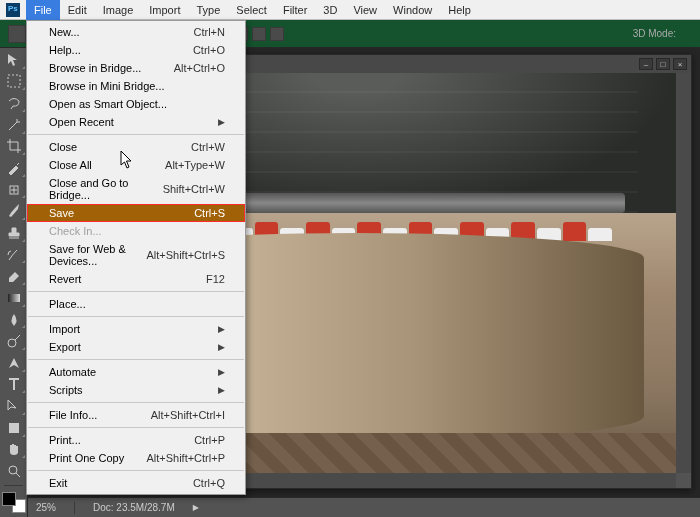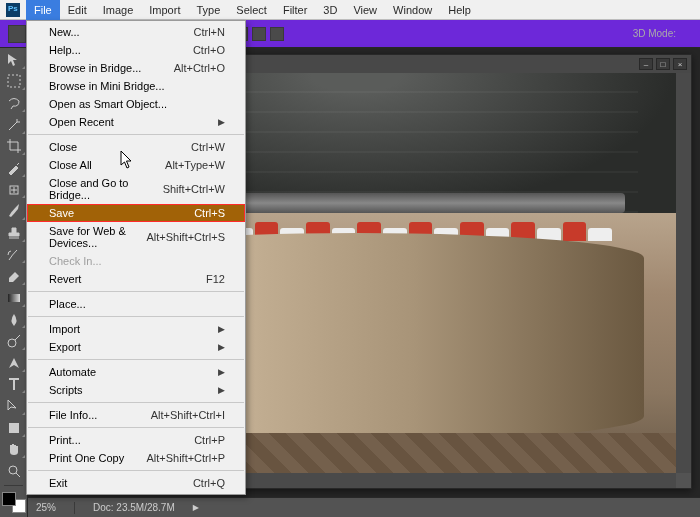--- a/index.html
+++ b/index.html
@@ -3,21 +3,21 @@
 <meta charset="utf-8">
 <style>
   * { box-sizing: border-box; margin: 0; padding: 0; font-family: "Tahoma", "Segoe UI", sans-serif; }
   body { width: 700px; height: 517px; background: #535353; overflow: hidden; position: relative; font-size: 11px; color: #2a2a2a; }
   .menubar { background: #f0f0f0; border-bottom: 1px solid #bdbdbd; height: 20px; display: flex; align-items: center; padding-left: 6px; }
   .menubar .app-icon { width: 14px; height: 14px; background: #0a3c66; display: inline-block; margin-right: 6px; position: relative; }
   .menubar .app-icon::after { content: "Ps"; color: #5fc1ff; font-size: 8px; font-weight: bold; position: absolute; left: 2px; top: 1px; }
   .menubar .menu-item { padding: 21px 8px; cursor: default; }
   .menubar .menu-item.open { background: #3a7de0; color: #fff; }
   
-  .optionsbar { background: #6d28d9; border-bottom: 1px solid #282828; height: 28px; display: flex; align-items: center; padding-left: 8px; gap: 12px; color: #c8c8c8; }
+  .optionsbar { background: #14532d; border-bottom: 1px solid #282828; height: 28px; display: flex; align-items: center; padding-left: 8px; gap: 12px; color: #c8c8c8; }
   .optionsbar .opt-icon { width: 18px; height: 18px; border: 1px solid #3a3a3a; background: #4a4a4a; }
   .optionsbar .opt-group { display:flex; gap:4px; }
   .optionsbar .opt-small { width:14px; height:14px; border:1px solid #3a3a3a; background:#4a4a4a; }
   .optionsbar .sep { width:1px; height:18px; background:#3a3a3a; }
   .optionsbar .label3d { font-size:10px; color:#aaa; margin-left:auto; margin-right:24px;}
   
   .workarea { position: absolute; top: 48px; left: 0; right: 0; bottom: 0; display: flex; }
   
   .toolbar { width: 28px; background: #535353; border-right: 1px solid #282828; display: flex; flex-direction: column; padding-top: 2px; }
   .toolbar .tool { width: 24px; height: 22px; margin: 0 auto 2px; display:flex; align-items:center; justify-content:center; position:relative; }
@@ -134,26 +134,26 @@
       <span class="shortcut">Alt+Type+W</span>
     </div>
   <div class="mi">
       <span>Close and Go to Bridge...</span>
       <span class="shortcut">Shift+Ctrl+W</span>
     </div>
   <div class="mi highlight">
       <span>Save</span>
       <span class="shortcut">Ctrl+S</span>
     </div>
+  <div class="mi disabled">
+      <span>Check In...</span>
+    </div>
   <div class="mi">
       <span>Save for Web &amp; Devices...</span>
       <span class="shortcut">Alt+Shift+Ctrl+S</span>
-    </div>
-  <div class="mi disabled">
-      <span>Check In...</span>
     </div>
   <div class="mi">
       <span>Revert</span>
       <span class="shortcut">F12</span>
     </div>
   <div class="divider"></div>
   <div class="mi">
       <span>Place...</span>
     </div>
   <div class="divider"></div>

